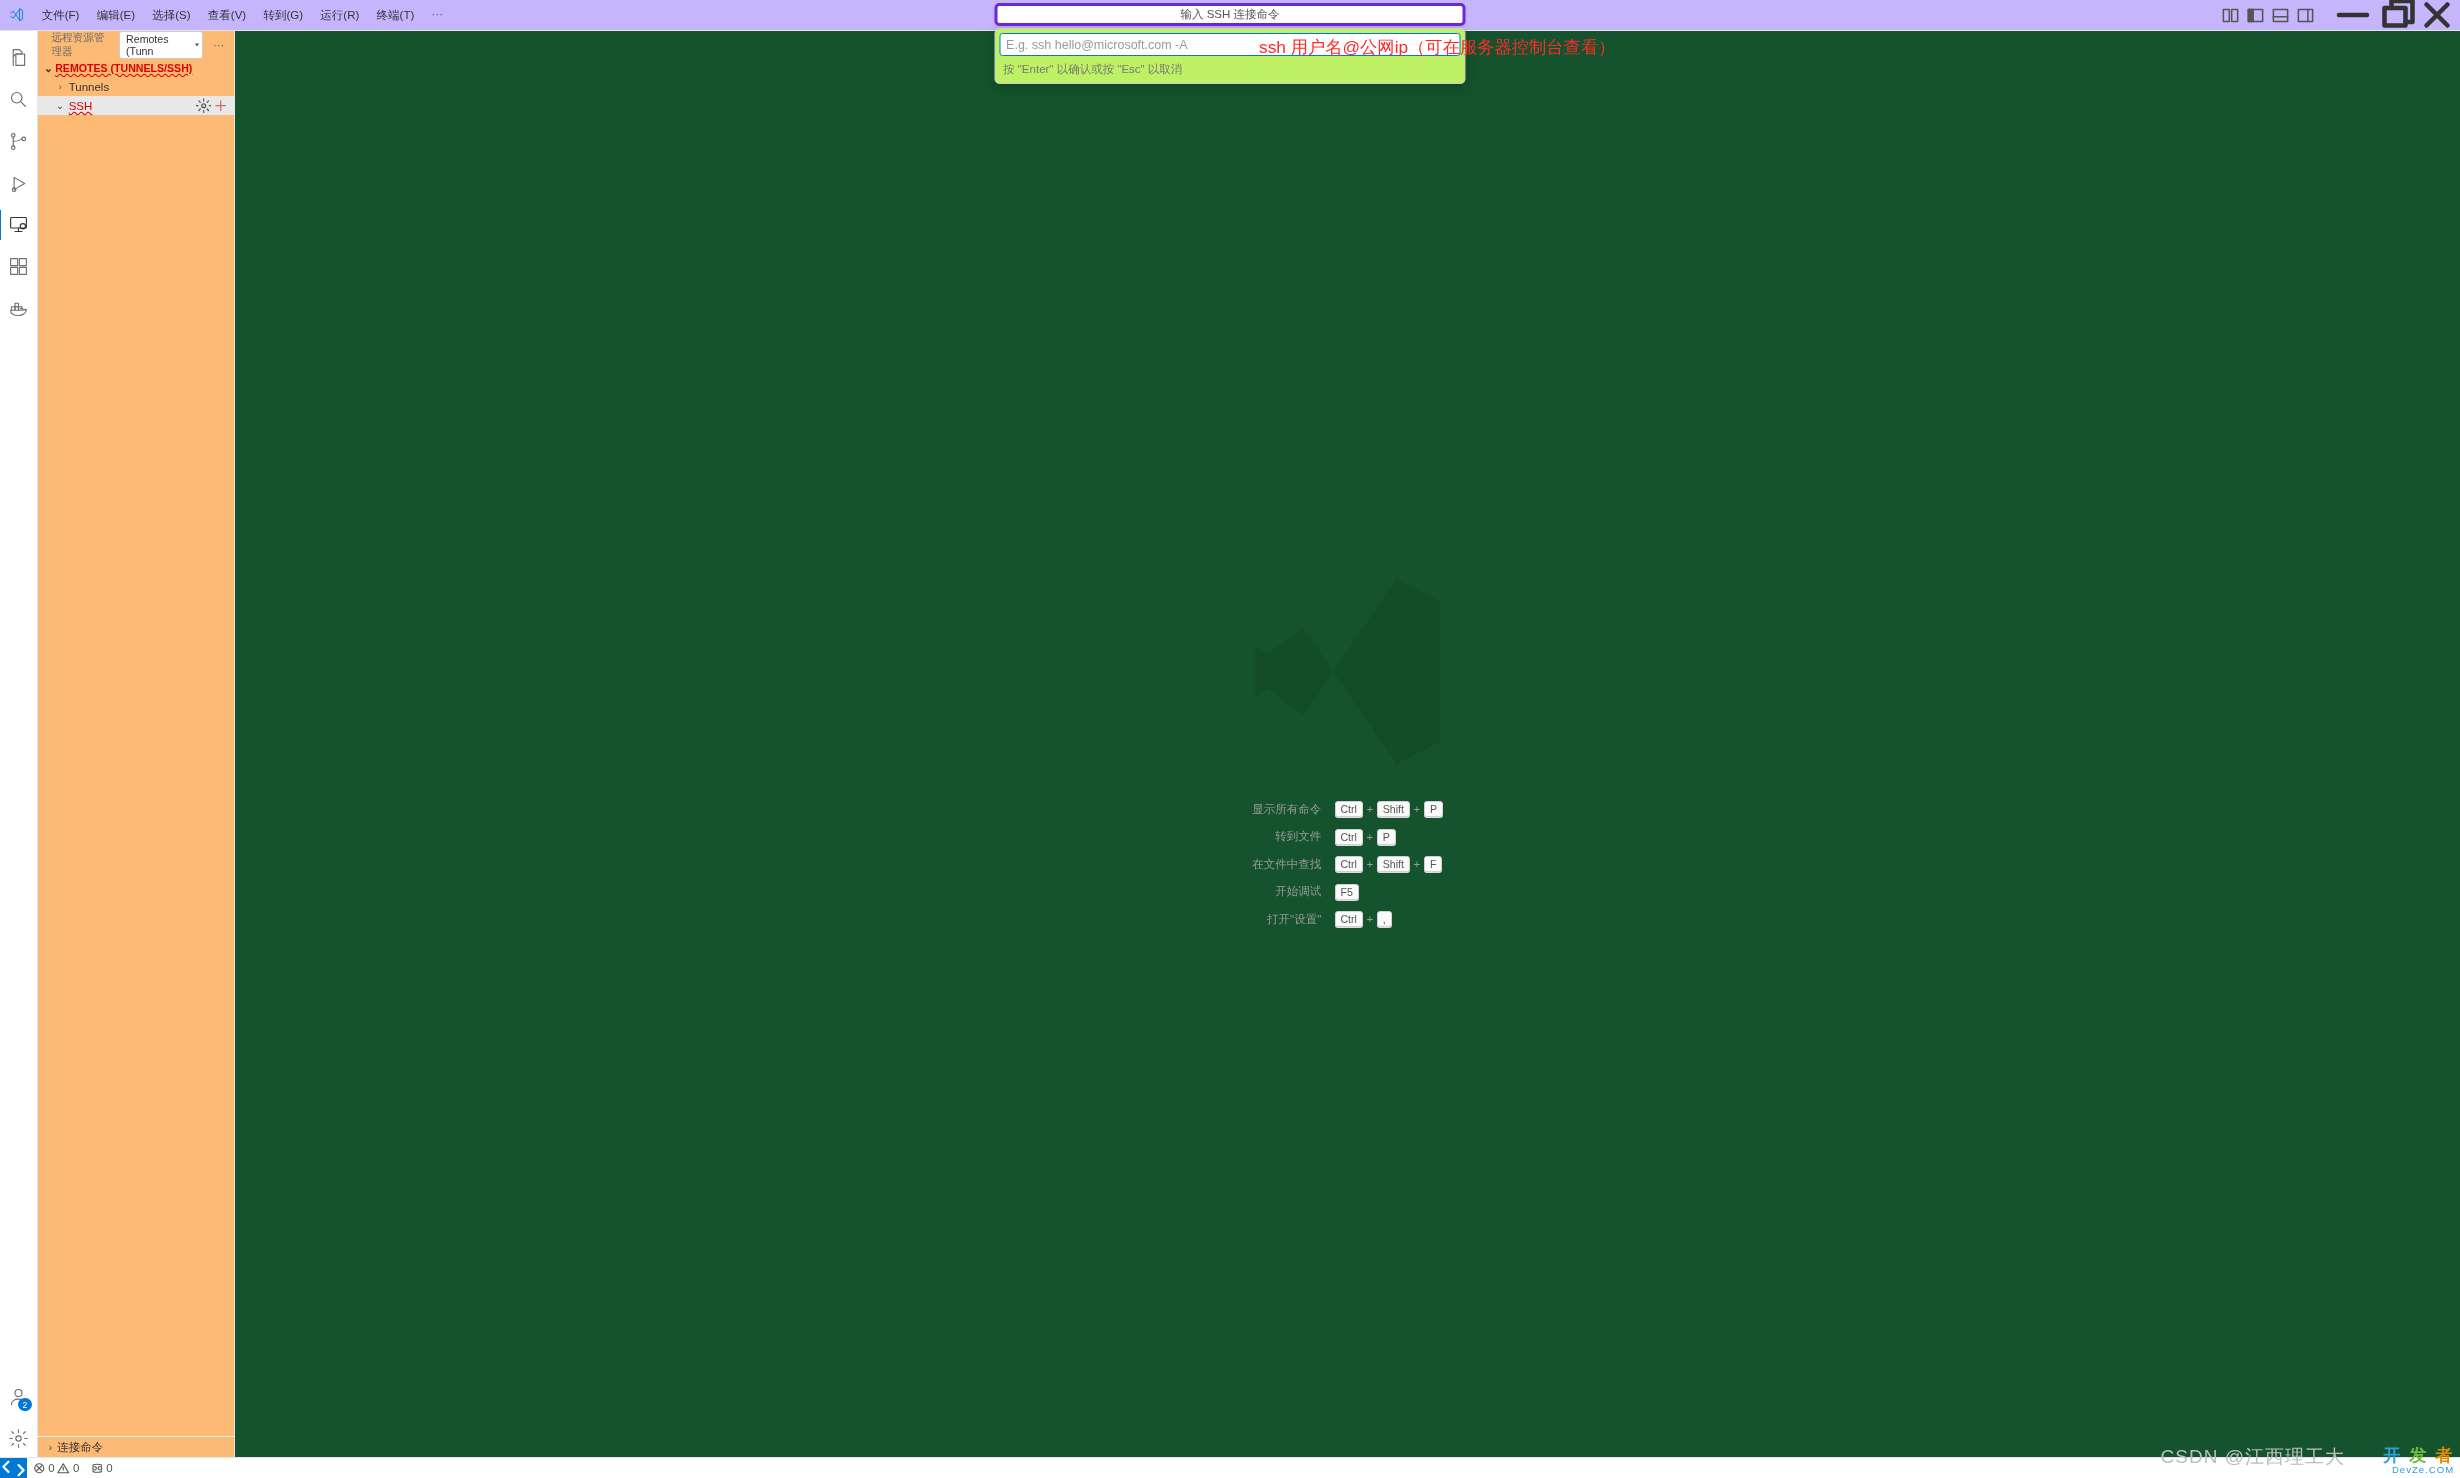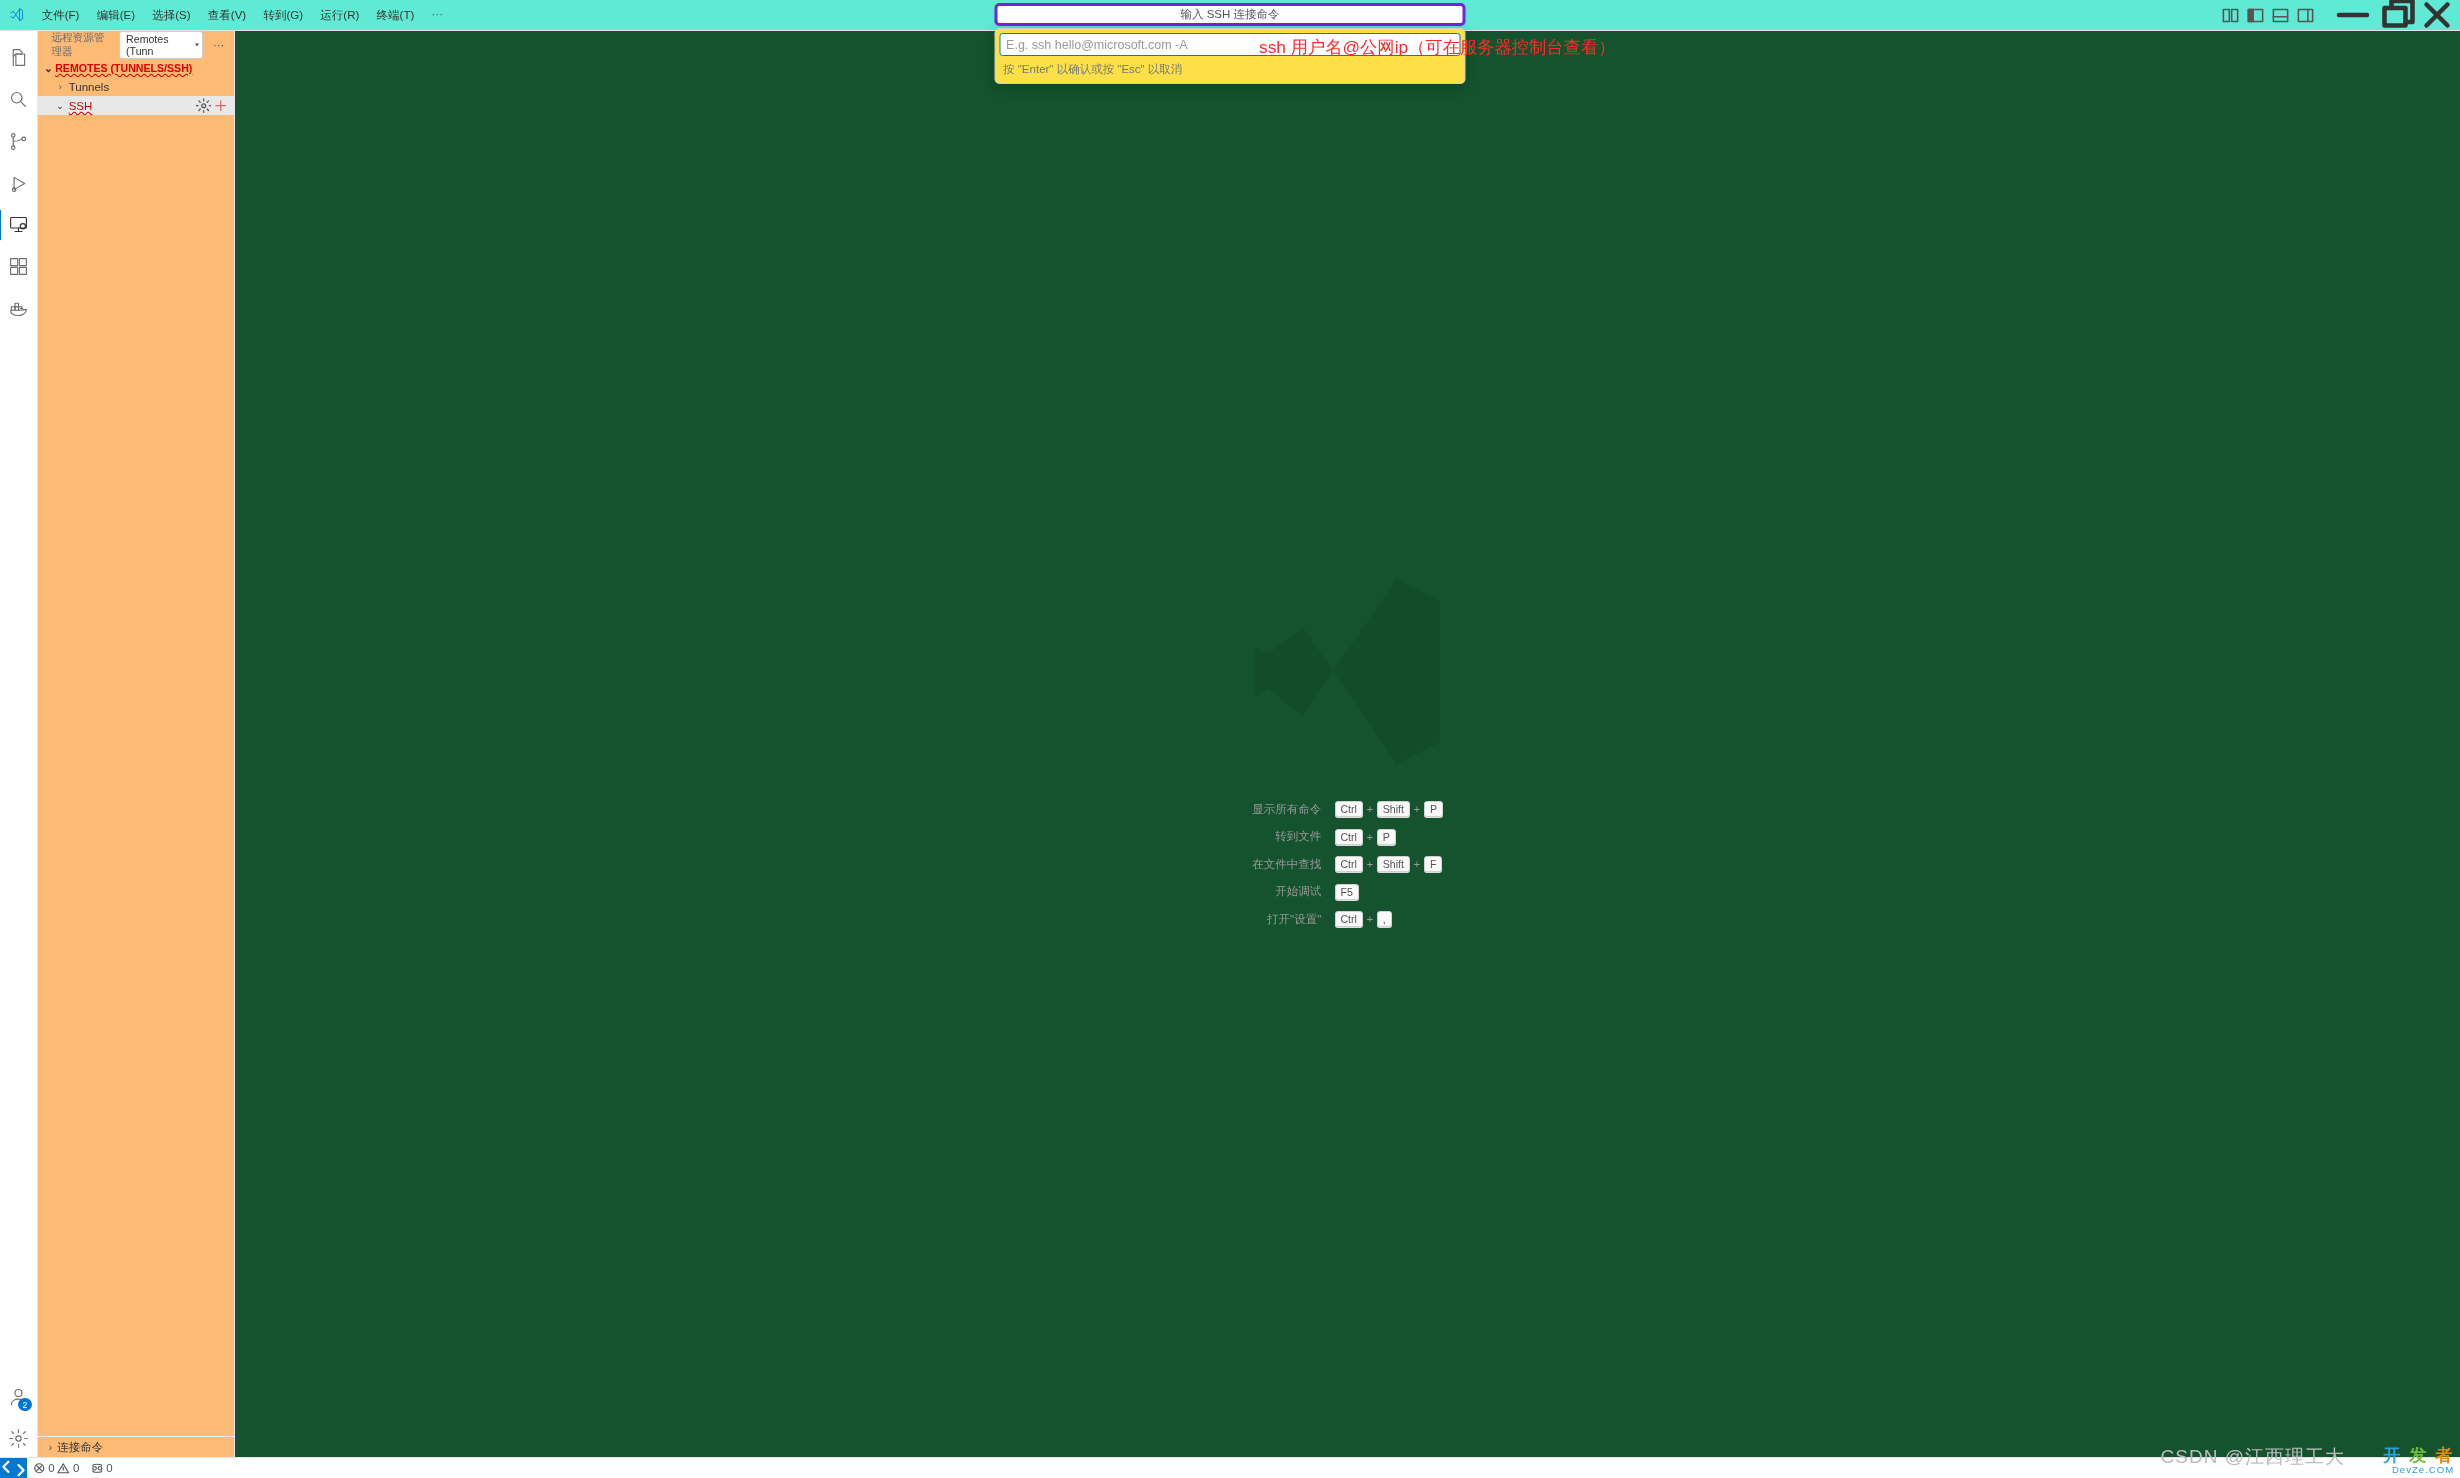--- a/index.html
+++ b/index.html
@@ -1,33 +1,33 @@
 <!DOCTYPE html>
 <html><head>
 <meta charset="utf-8">
 <style>
 *{box-sizing:border-box;margin:0;padding:0;font-family:"Segoe UI","Microsoft YaHei",sans-serif;}
 html,body{width:100%;height:100%;overflow:hidden;background:#fff;}
 .root{display:flex;flex-direction:column;width:100vw;height:100vh;position:relative;}
 
-.titlebar{height:31px;display:flex;align-items:center;background:#5eead4;border-bottom:1px solid #e5e5e5;font-size:11.5px;color:#333;user-select:none;}
+.titlebar{height:31px;display:flex;align-items:center;background:#c4b5fd;border-bottom:1px solid #e5e5e5;font-size:11.5px;color:#333;user-select:none;}
 .titlebar .logo{width:34px;display:flex;justify-content:center;align-items:center;}
 .titlebar .logo svg{width:15.4px;height:15.4px;}
 .menubar{display:flex;gap:1.9px;}
 .menu-item{padding:3.8px 7.7px;border-radius:3.8px;}
 .menu-ell{padding:3.8px 7.7px;color:#555;}
 .titleflex{flex:1;}
 .titlecontrols{display:flex;align-items:center;gap:5.8px;padding-right:1.9px;}
 .tc-btn{width:19px;height:19px;display:flex;align-items:center;justify-content:center;color:#555;border-radius:3.8px;}
 .win-controls{display:flex;margin-left:11.5px;}
 .win-btn{width:42px;height:29px;display:flex;align-items:center;justify-content:center;color:#333;}
 
 .command-center{position:absolute;top:2.9px;left:50%;transform:translateX(-50%);width:471px;z-index:10;}
 .cc-title{height:23px;border:3px solid #6d28d9;border-radius:4.8px;background:#fff;display:flex;align-items:center;justify-content:center;font-size:11.5px;color:#555;box-shadow:0 1px 2.9px rgba(0,0,0,.06);}
-.quick-input{position:absolute;top:28px;left:50%;transform:translateX(-50%);width:471px;background:#fde047;border:1px solid #ccc;border-radius:4.8px;box-shadow:0 3.8px 13.4px rgba(0,0,0,0.18);padding:3.8px;z-index:20;}
+.quick-input{position:absolute;top:28px;left:50%;transform:translateX(-50%);width:471px;background:#bef264;border:1px solid #ccc;border-radius:4.8px;box-shadow:0 3.8px 13.4px rgba(0,0,0,0.18);padding:3.8px;z-index:20;}
 .quick-input input{width:100%;padding:3.8px 5.8px;font-size:12.5px;border:1px solid #0078d4;border-radius:2.9px;outline:none;color:#333;font-family:inherit;}
 .quick-input input::placeholder{color:#9a9a9a;}
 .quick-input .hint{font-size:11.5px;color:#777;padding:5.8px 3.8px 1.9px 3.8px;}
 
 .body{flex:1;display:flex;overflow:hidden;}
 .activitybar{width:38px;background:#fff;border-right:1px solid #e5e5e5;display:flex;flex-direction:column;align-items:center;padding-top:7.7px;gap:3.8px;}
 .ab-item{width:38px;height:38px;display:flex;align-items:center;justify-content:center;color:#6f6f6f;position:relative;}
 .ab-item.active{color:#333;}
 .ab-item.active::before{content:"";position:absolute;left:0;top:3.8px;bottom:3.8px;width:1.9px;background:#0078d4;}
 .ab-item svg{width:21px;height:21px;}

